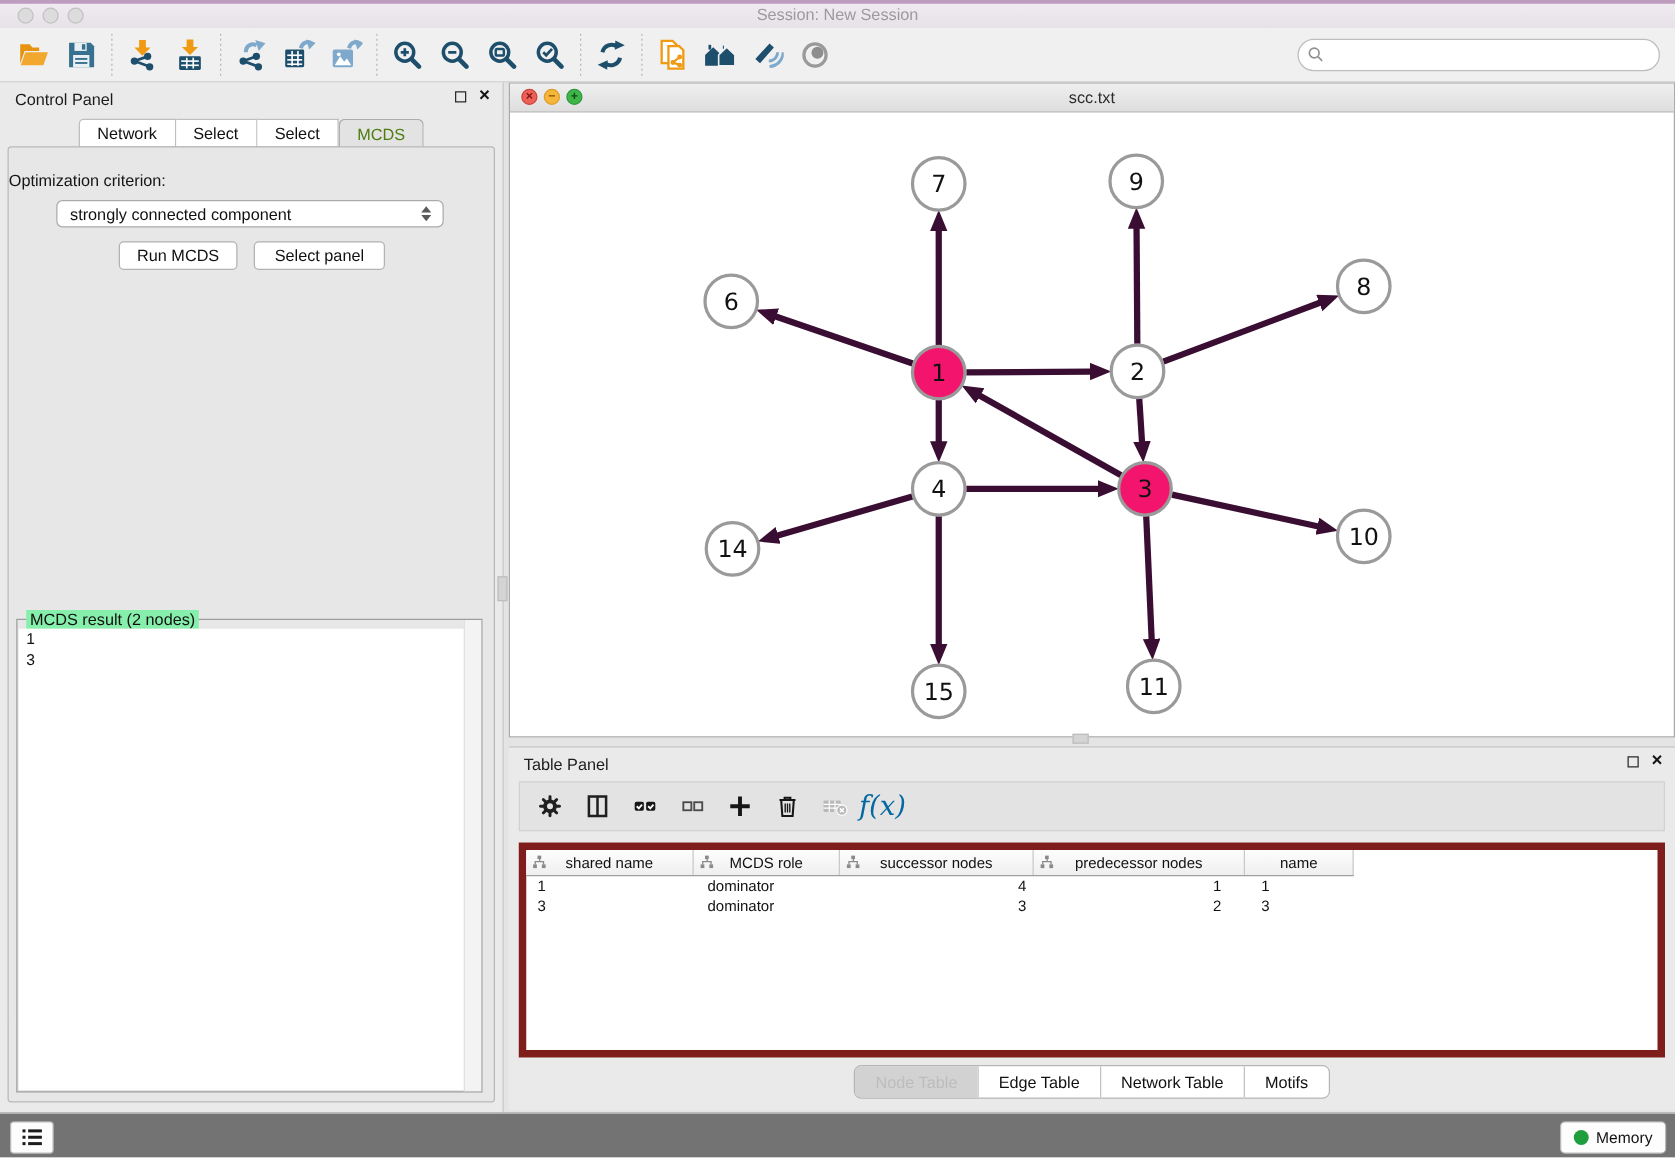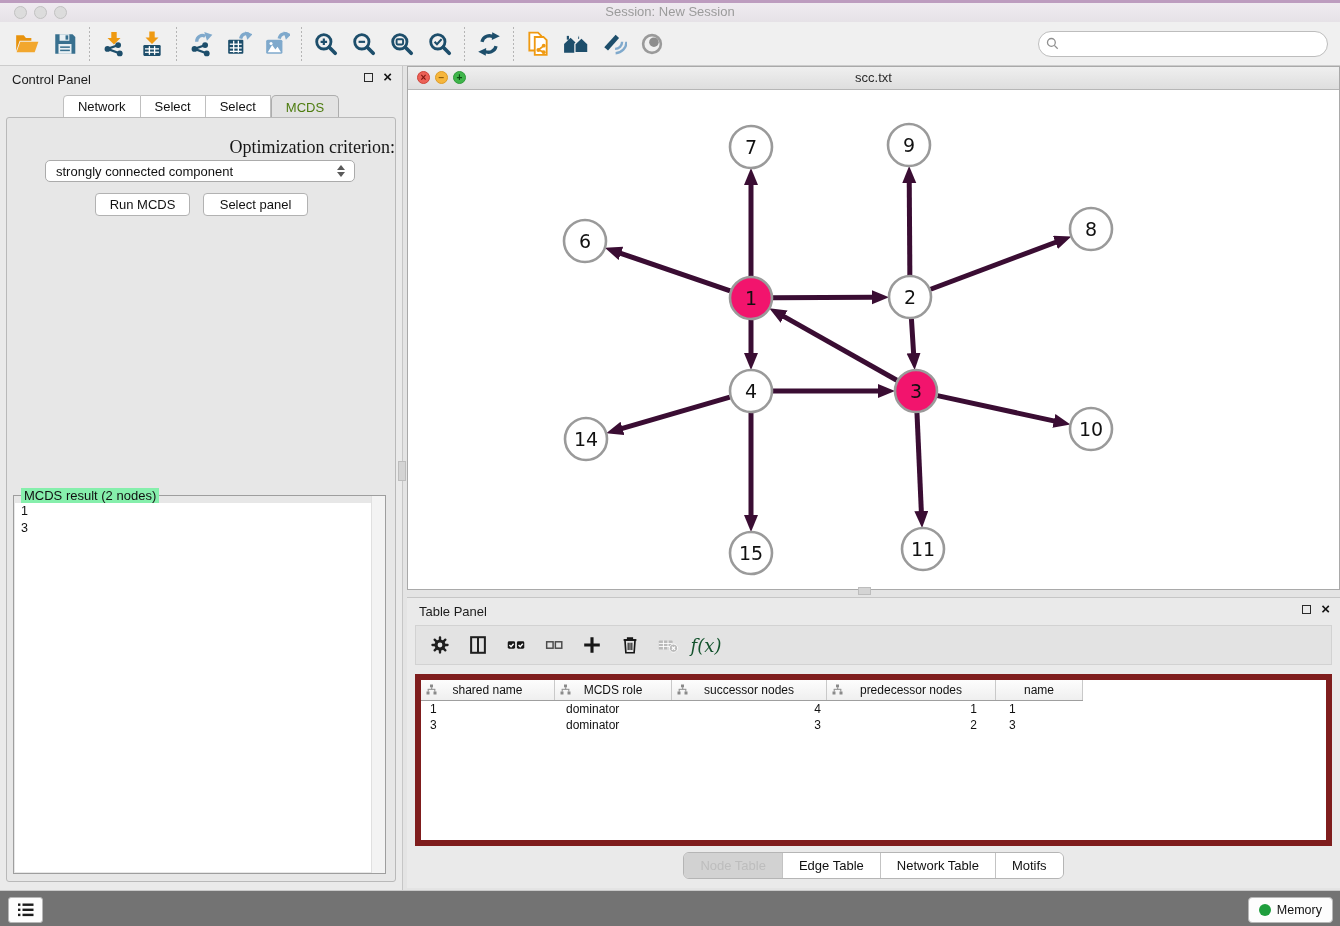--- a/index.html
+++ b/index.html
@@ -36,21 +36,21 @@
   .float-ic{width:9px;height:9px;border:1.5px solid #2a2a2a;box-sizing:border-box;display:inline-block;}
   .close-ic{font-weight:900;font-size:15px;line-height:12px;color:#141414;}
   .cp-tabs{position:absolute;left:0;right:0;top:29px;display:flex;justify-content:center;align-items:flex-start;}
   .cp-tab{height:21px;line-height:21px;padding:0 14px;font-size:13px;color:#111;background:#fff;
     border:1px solid #bfbfbf;border-left:none;}
   .cp-tab:first-child{border-left:1px solid #bfbfbf;border-radius:4px 0 0 0;}
   .cp-tab.active{background:#e3e3e3;color:#4d7c0f;border:1px solid #adadad;border-bottom:none;
     border-radius:5px 5px 0 0;height:23px;line-height:24px;}
   .cp-pane{position:absolute;left:6px;right:6px;top:51px;bottom:8px;background:#e7e7e7;
     border:1px solid #b9b9b9;border-radius:3px;}
-  .opt-label{position:absolute;left:0;right:0;top:19px;text-align:right;font-size:18px;color:#151515;font-family:Liberation Serif, serif;}
+  .opt-label{position:absolute;left:0;right:0;top:19px;text-align:left;font-size:13px;color:#151515;}
   .criterion-select{position:absolute;left:38px;top:42px;width:310px;height:22px;background:#fff;
     border:1px solid #ababab;border-radius:5px;box-sizing:border-box;display:flex;align-items:center;}
   .criterion-select .val{flex:1;font-size:13px;color:#111;padding-left:10px;}
   .stepper{width:18px;display:flex;flex-direction:column;align-items:center;gap:2px;margin-right:4px;}
   .stepper i{width:0;height:0;border-left:4px solid transparent;border-right:4px solid transparent;display:block;}
   .stepper .up{border-bottom:5px solid #5a5a5a;}
   .stepper .down{border-top:5px solid #5a5a5a;}
   .cp-btn{position:absolute;top:75px;height:23px;background:#fff;border:1px solid #b2b2b2;
     border-radius:4px;font-size:13px;color:#111;font-family:"Liberation Sans",sans-serif;box-sizing:border-box;}
   .btn-run{left:88px;width:95px;}
@@ -69,21 +69,21 @@
   .nt-dot{position:absolute;top:4px;width:13px;height:13px;border-radius:50%;box-sizing:border-box;
     text-align:center;line-height:12px;font-size:10px;font-weight:bold;}
   .net-canvas{position:absolute;left:0;top:22px;}
   
   .table-panel{position:absolute;left:407px;top:597px;width:933px;height:291px;background:#eaeaea;
     border-top:1px solid #c6c6c6;box-sizing:border-box;}
   .tp-toolbar{position:absolute;left:8px;right:8px;top:27px;height:40px;background:#e3e3e3;
     border:1px solid #d2d2d2;display:flex;align-items:center;gap:6px;padding-left:8px;box-sizing:border-box;}
   .tp-btn{width:32px;height:32px;display:flex;align-items:center;justify-content:center;}
   .tp-btn svg{width:22px;height:22px;}
-  .fx{font-family:"DejaVu Serif",serif;font-style:italic;font-size:18px;color:#14532d;}
+  .fx{font-family:"DejaVu Serif",serif;font-style:italic;font-size:22px;color:#0369a1;}
   .tp-table{position:absolute;left:8px;right:8px;top:76px;bottom:42px;background:#fff;border:6px solid #7f1d1d;}
   .thead{display:flex;height:20px;background:linear-gradient(#fdfdfd,#efefef);border-bottom:1px solid #9f9f9f;
     width:662px;box-sizing:content-box;}
   .th{position:relative;display:flex;align-items:center;justify-content:center;font-size:12px;color:#111;
     border-right:1px solid #c9c9c9;box-sizing:border-box;}
   .th .tree-ic{position:absolute;left:5px;top:4px;}
   .trow{display:flex;height:16px;align-items:center;}
   .td{font-size:12px;color:#111;box-sizing:border-box;overflow:hidden;white-space:nowrap;}
   .tp-tabs{position:absolute;left:0;right:0;bottom:9px;display:flex;justify-content:center;}
   .tp-tabgroup{display:flex;border:1px solid #b5b5b5;border-radius:6px;overflow:hidden;}

